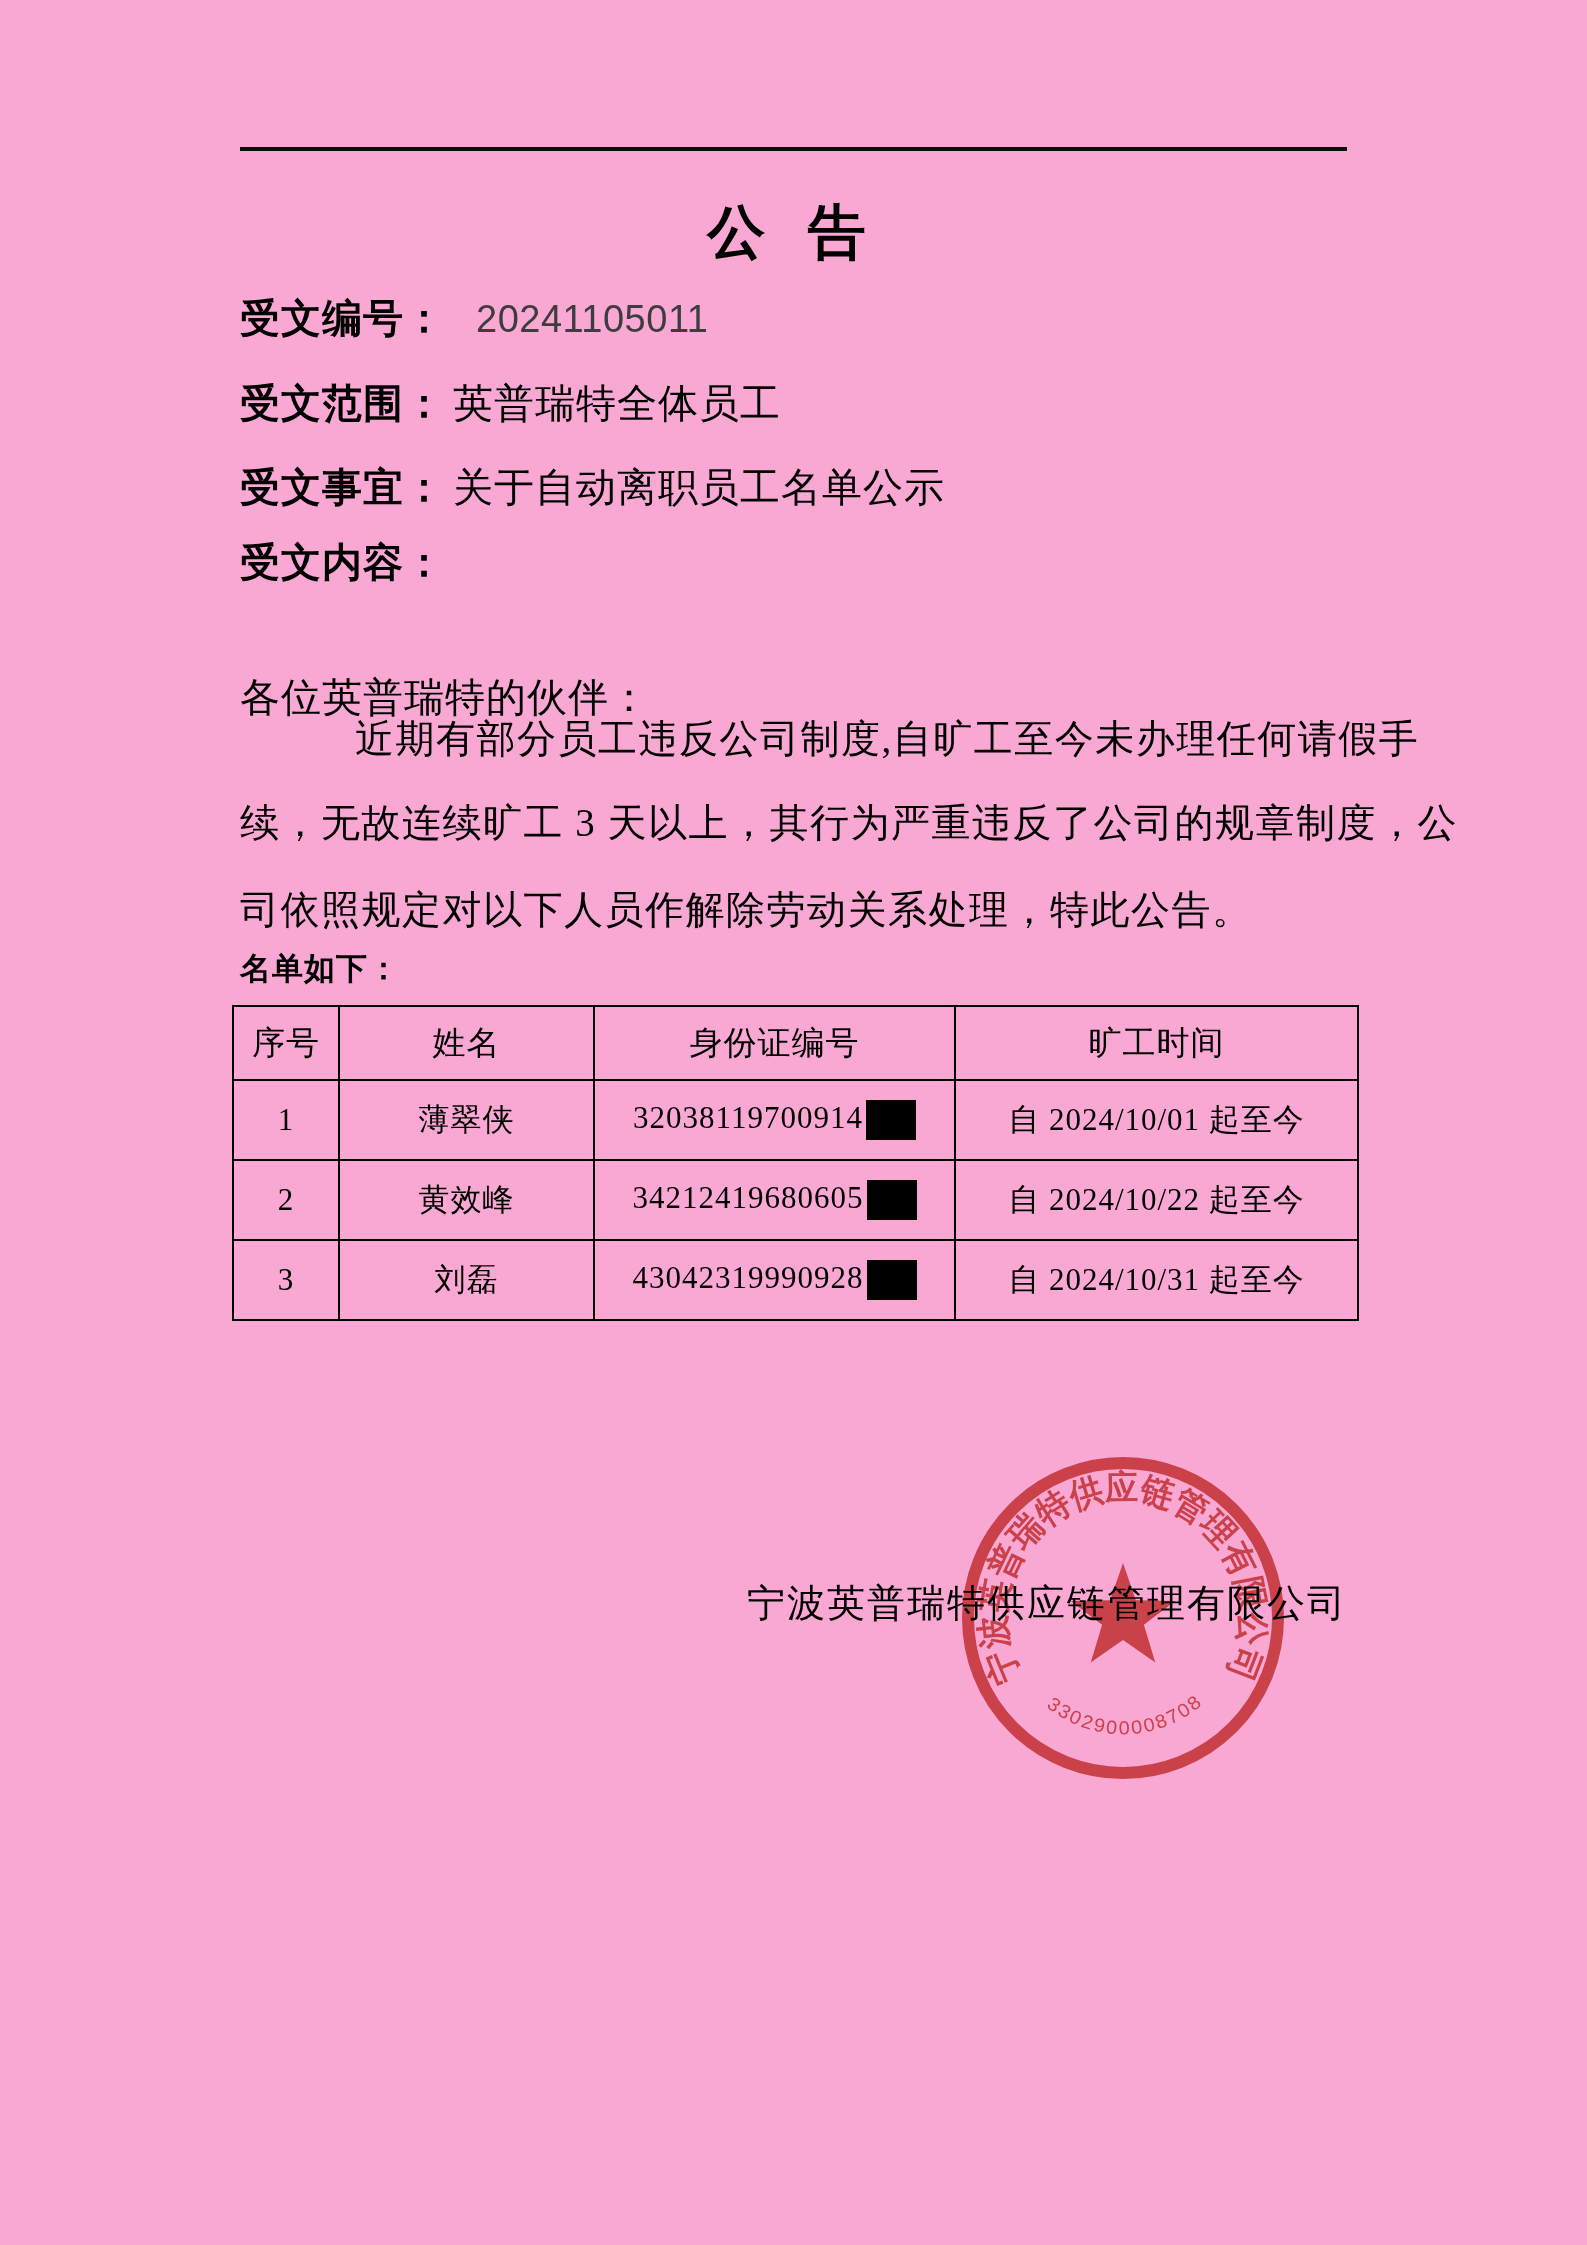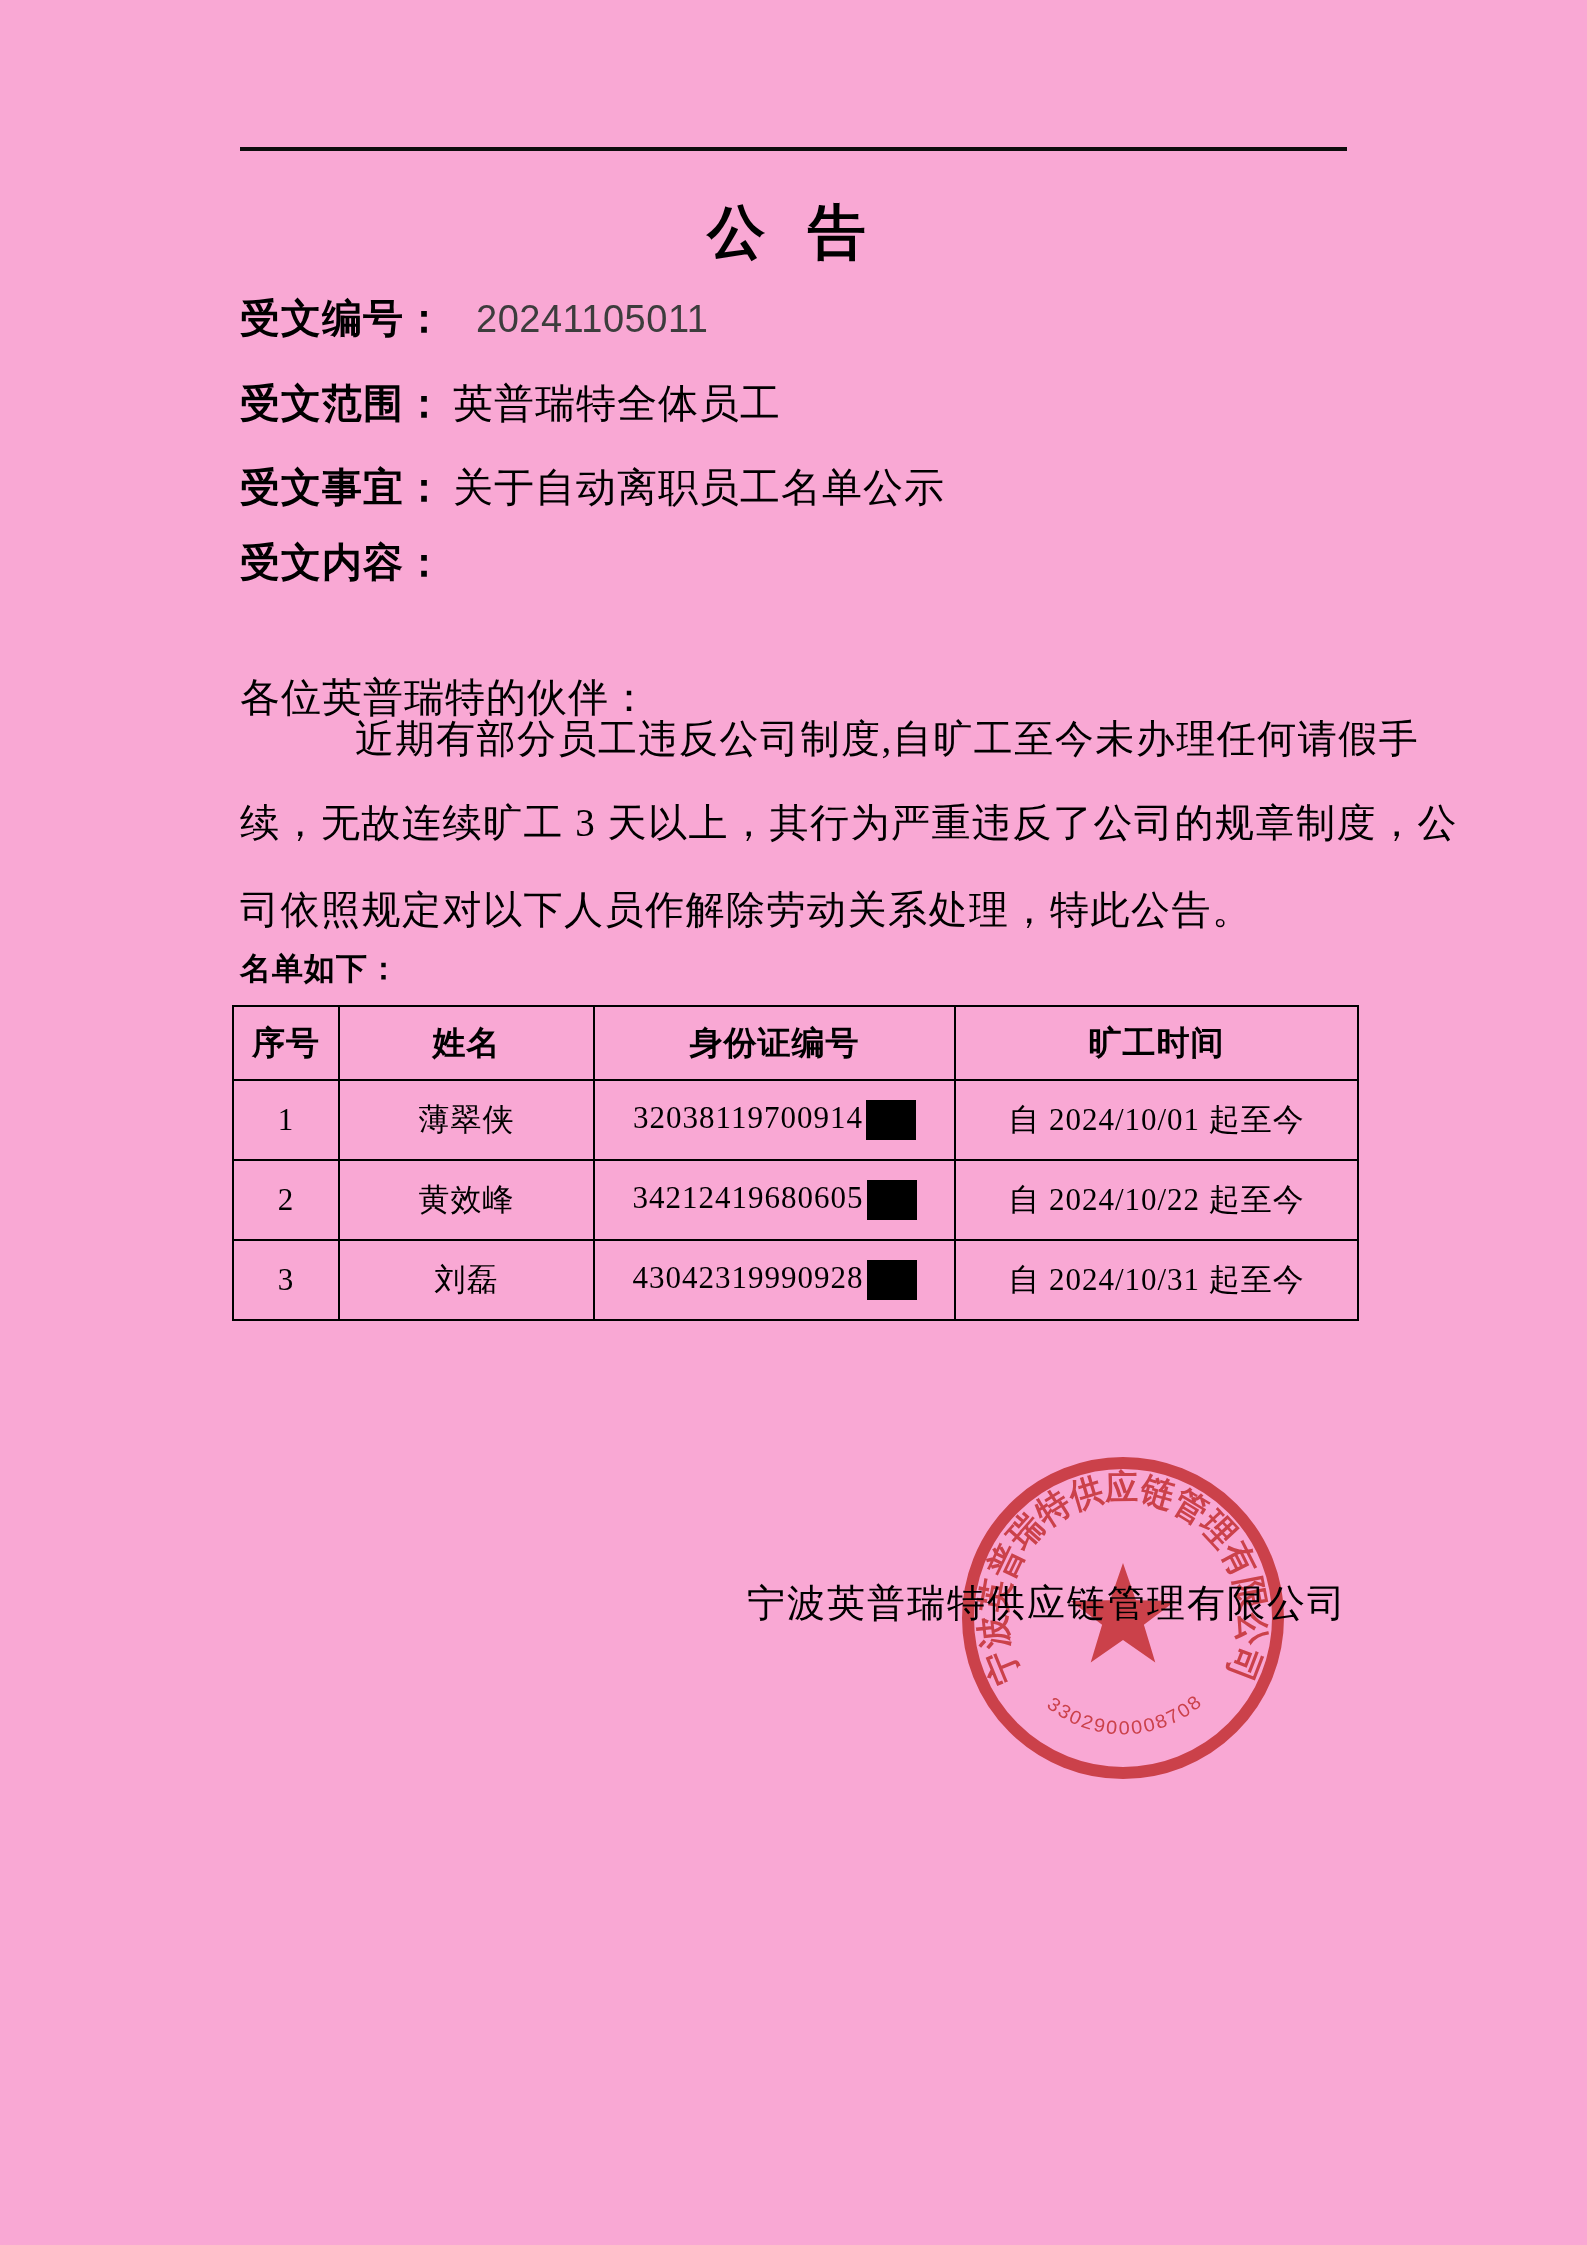--- a/index.html
+++ b/index.html
@@ -76,21 +76,21 @@
   }
   table.roster td, table.roster th {
     border: 2px solid #000000;
     text-align: center;
     vertical-align: middle;
     padding: 0;
     font-size: 31px;
     font-weight: normal;
     letter-spacing: 1px;
   }
-  table.roster tr.hdr th { height: 72px; font-weight: bold; font-size: 33px; }
+  table.roster tr.hdr th { height: 72px; font-weight: normal; font-size: 33px; }
   table.roster tr.datarow td { height: 78px; }
   .redact {
     display: inline-block;
     width: 50px; height: 40px;
     background: #000000;
     vertical-align: middle;
     margin-left: 3px;
   }
   .sig-company {
     position: absolute;

